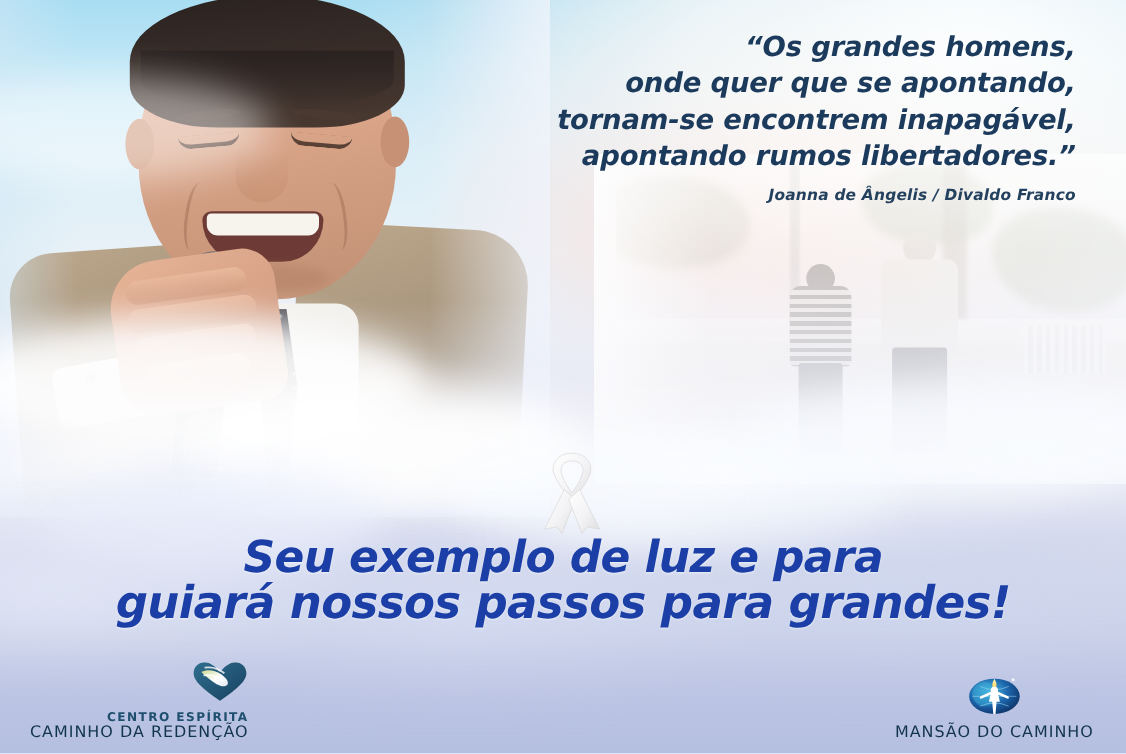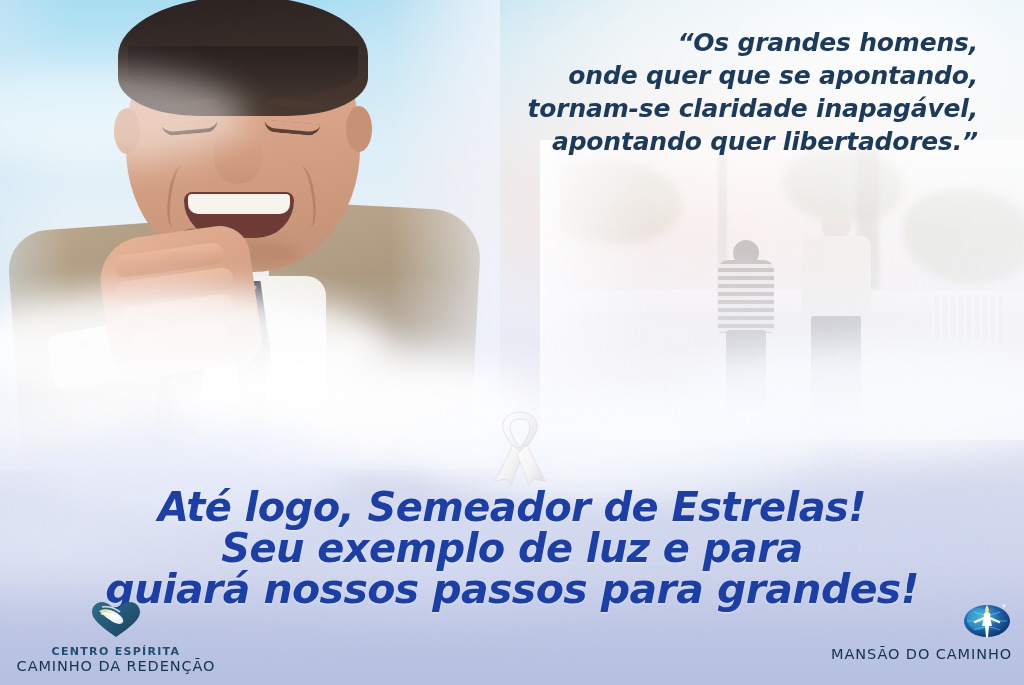--- a/index.html
+++ b/index.html
@@ -303,22 +303,22 @@
     font-size: 40px;
     line-height: 41px;
     letter-spacing: -0.6px;
     color: #1b3fa6;
     white-space: nowrap;
     text-shadow: 0 1px 2px rgba(255,255,255,0.55);
   }
   .hl.l3 { font-size: 41px; }
 
   
-  .logo-left  { position: absolute; left: 6px;  bottom: 10px; width: 220px; text-align: center; }
-  .logo-right { position: absolute; right: 12px; bottom: 22px; width: 216px; text-align: right; }
+  .logo-left  { position: absolute; left: 6px;  bottom: 10px; width: 220px; text-align: right; }
+  .logo-right { position: absolute; right: 12px; bottom: 10px; width: 216px; text-align: center; }
   .logo-mark { display: block; margin: 0 auto 3px; }
   .logo-l1 {
     font-family: "DejaVu Sans", sans-serif;
     font-weight: bold; font-size: 11px; letter-spacing: 1.3px;
     color: #1f4f6e; line-height: 13px;
   }
   .logo-l2 {
     font-family: "DejaVu Sans", sans-serif;
     font-weight: normal; font-size: 14.5px; letter-spacing: 0.9px;
     color: #12344f; line-height: 17px;
@@ -400,41 +400,41 @@
   <div class="cloud c3"></div>
   <div class="cloud c4"></div>
   <div class="cloud c5"></div>
   <div class="cloud c6"></div>
   <div class="cloud-band band-low"></div>
   <div class="cloud-band band-bottom"></div>
 
   <div class="quote-block">
     <div class="quote-line">“Os grandes homens,</div>
     <div class="quote-line">onde quer que se apontando,</div>
-    <div class="quote-line">tornam-se claridade inapagável,</div>
-    <div class="quote-line">apontando quer libertadores.”</div>
+    <div class="quote-line">tornam-se encontrem inapagável,</div>
+    <div class="quote-line">apontando rumos libertadores.”</div>
+    <div class="quote-credit">Joanna de Ângelis / Divaldo Franco</div>
   </div>
 
   <div class="ribbon">
     <svg width="66" height="76" viewBox="0 0 66 76">
       <defs>
         <linearGradient id="rg" x1="0" y1="0" x2="1" y2="1">
           <stop offset="0%" stop-color="#ffffff"></stop>
           <stop offset="55%" stop-color="#f3f3f5"></stop>
           <stop offset="100%" stop-color="#dededf"></stop>
         </linearGradient>
       </defs>
       <path d="M33 3 C20 3 13 13 17 23 C20 31 28 40 33 47 C38 40 46 31 49 23 C53 13 46 3 33 3 Z M33 10 C41 10 45 16 42 23 C40 29 36 35 33 39 C30 35 26 29 24 23 C21 16 25 10 33 10 Z" fill="url(#rg)" stroke="#d6d6d8" stroke-width="0.6"></path>
       <path d="M26 36 L8 72 L19 70 L24 76 L36 45 Z" fill="url(#rg)" stroke="#d6d6d8" stroke-width="0.6"></path>
       <path d="M40 36 L58 72 L47 70 L42 76 L30 45 Z" fill="url(#rg)" stroke="#d6d6d8" stroke-width="0.6"></path>
     </svg>
   </div>
 
   <div class="headline">
-    <div class="hl l1">Até logo, Semeador de Estrelas!</div>
     <div class="hl l2">Seu exemplo de luz e para</div>
     <div class="hl l3">guiará nossos passos para grandes!</div>
   </div>
 
   <div class="logo-left">
     <span class="logo-mark">
       <svg width="52" height="36" viewBox="0 0 52 36">
         <defs>
           <linearGradient id="hl1" x1="0" y1="0" x2="1" y2="1">
             <stop offset="0%" stop-color="#2f6f8f"></stop>

